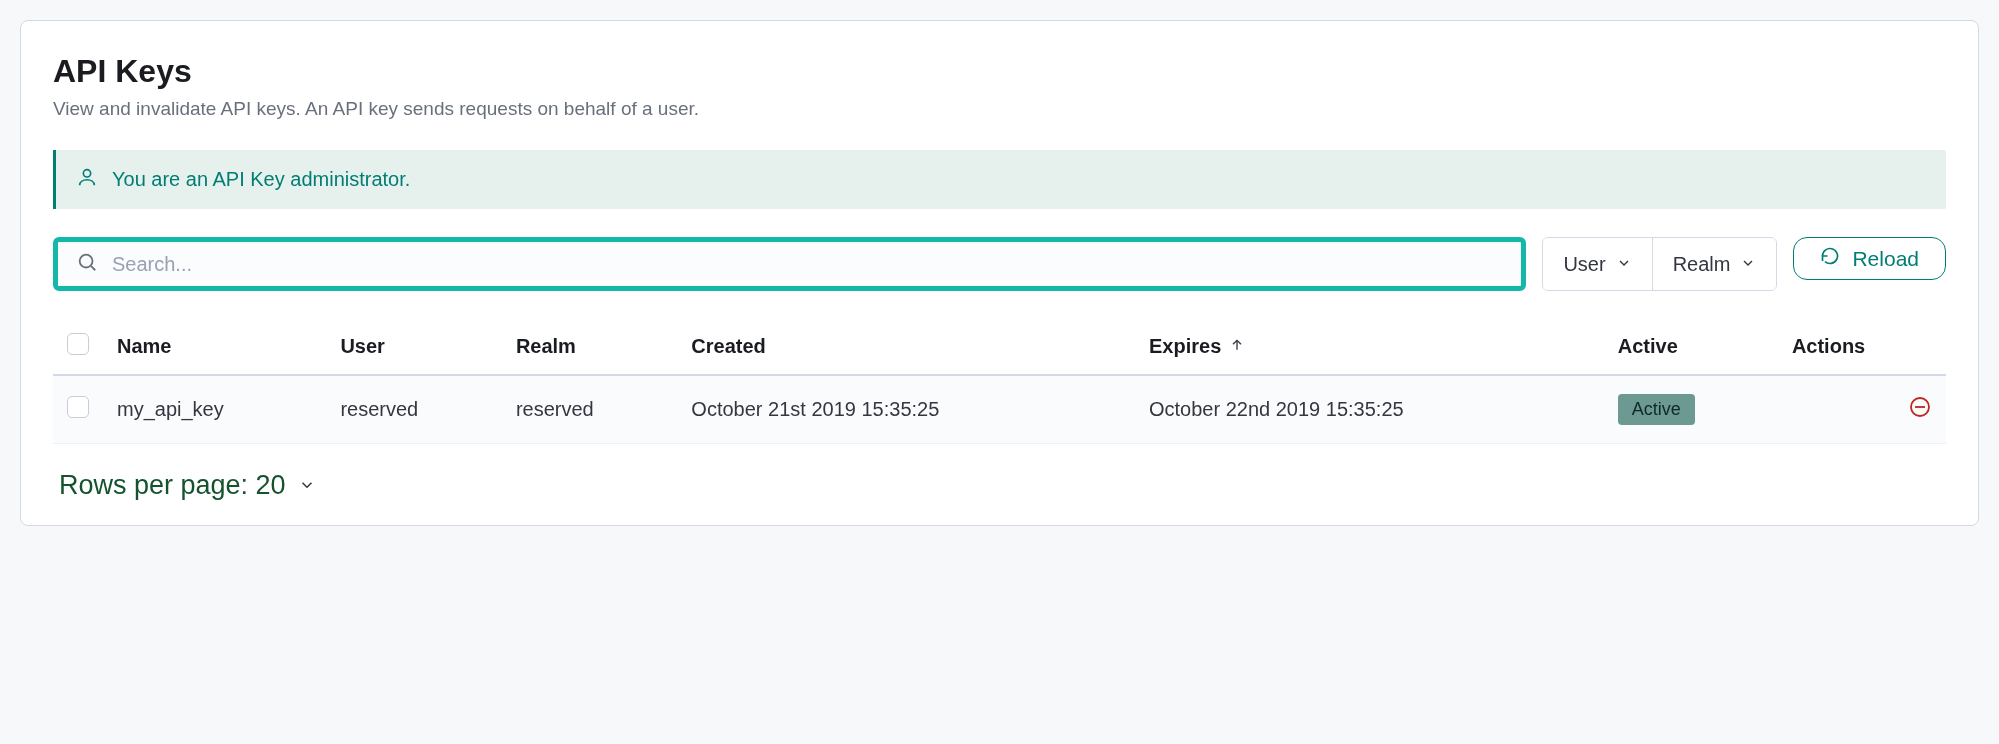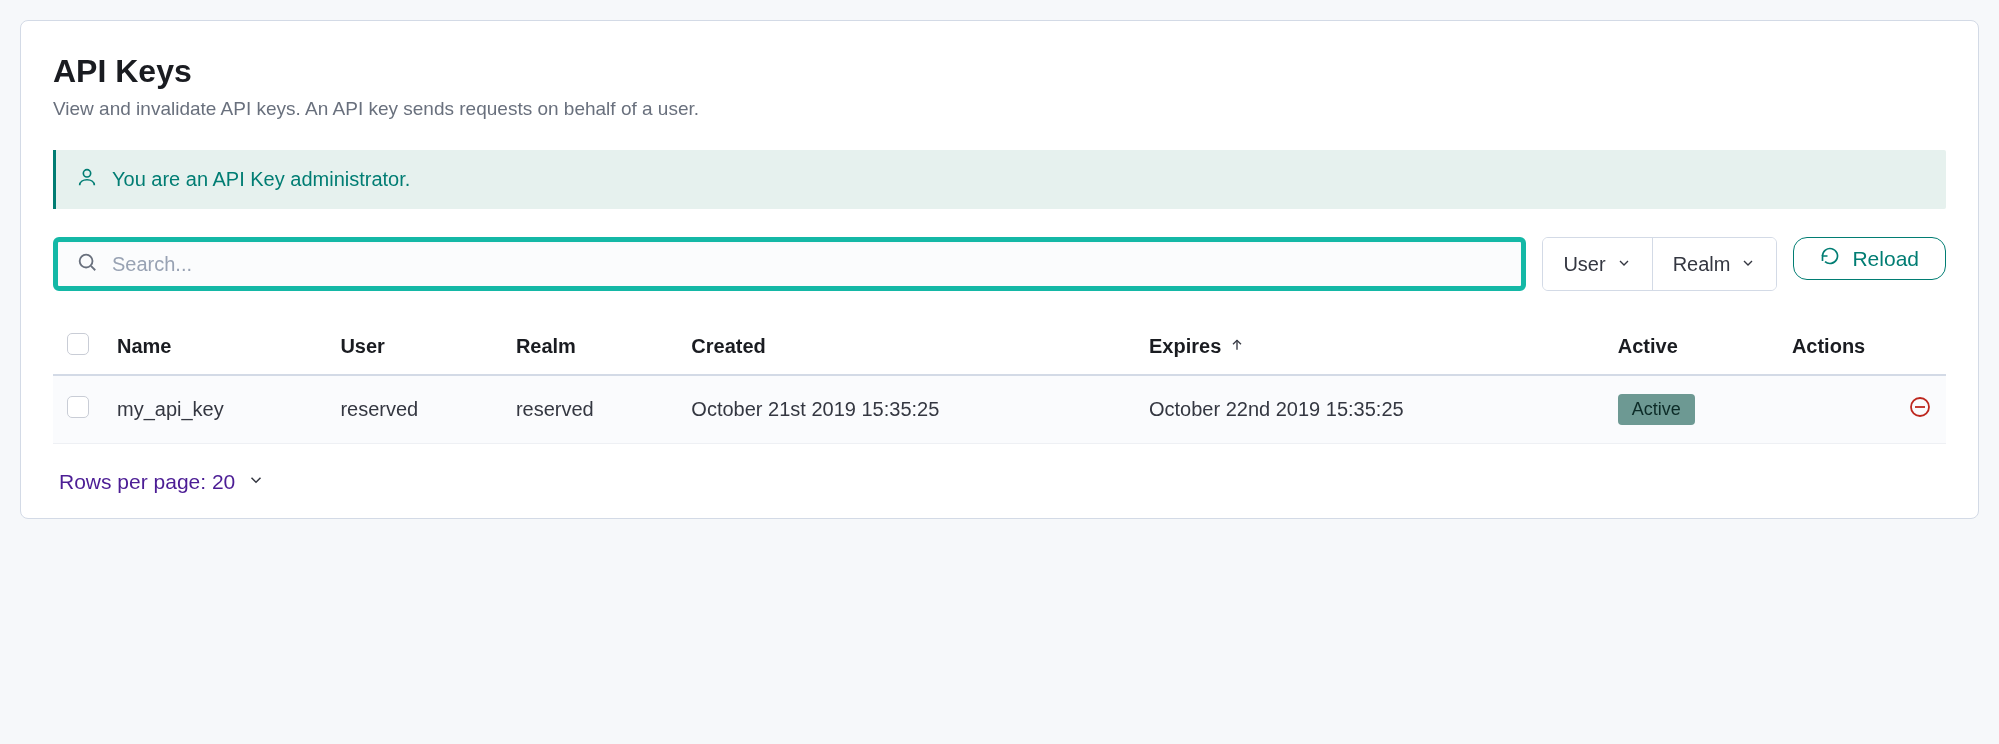--- a/index.html
+++ b/index.html
@@ -111,21 +111,21 @@
   .sort-hdr { display: inline-flex; align-items: center; gap: 8px; }
   .badge {
     display: inline-block; background: #6d9993; color: #0c2b27;
     font-weight: 400; padding: 5px 14px; border-radius: 4px;
     font-size: 18px;
   }
   .row-actions { text-align: right; }
   .row-actions svg { color: #bd271e; }
   .pager {
     display: flex; align-items: center; gap: 12px;
-    font-size: 21px; color: #4c1d95; margin-top: 26px;
+    font-size: 27px; color: #14532d; margin-top: 26px;
     margin-left: 6px;
   }
 </style>
 </head>
 <body>
 
 <div class="panel">
   <h1 class="page-title">API Keys</h1>
   <p class="page-subtitle">View and invalidate API keys. An API key sends requests on behalf of a user.</p>
 

